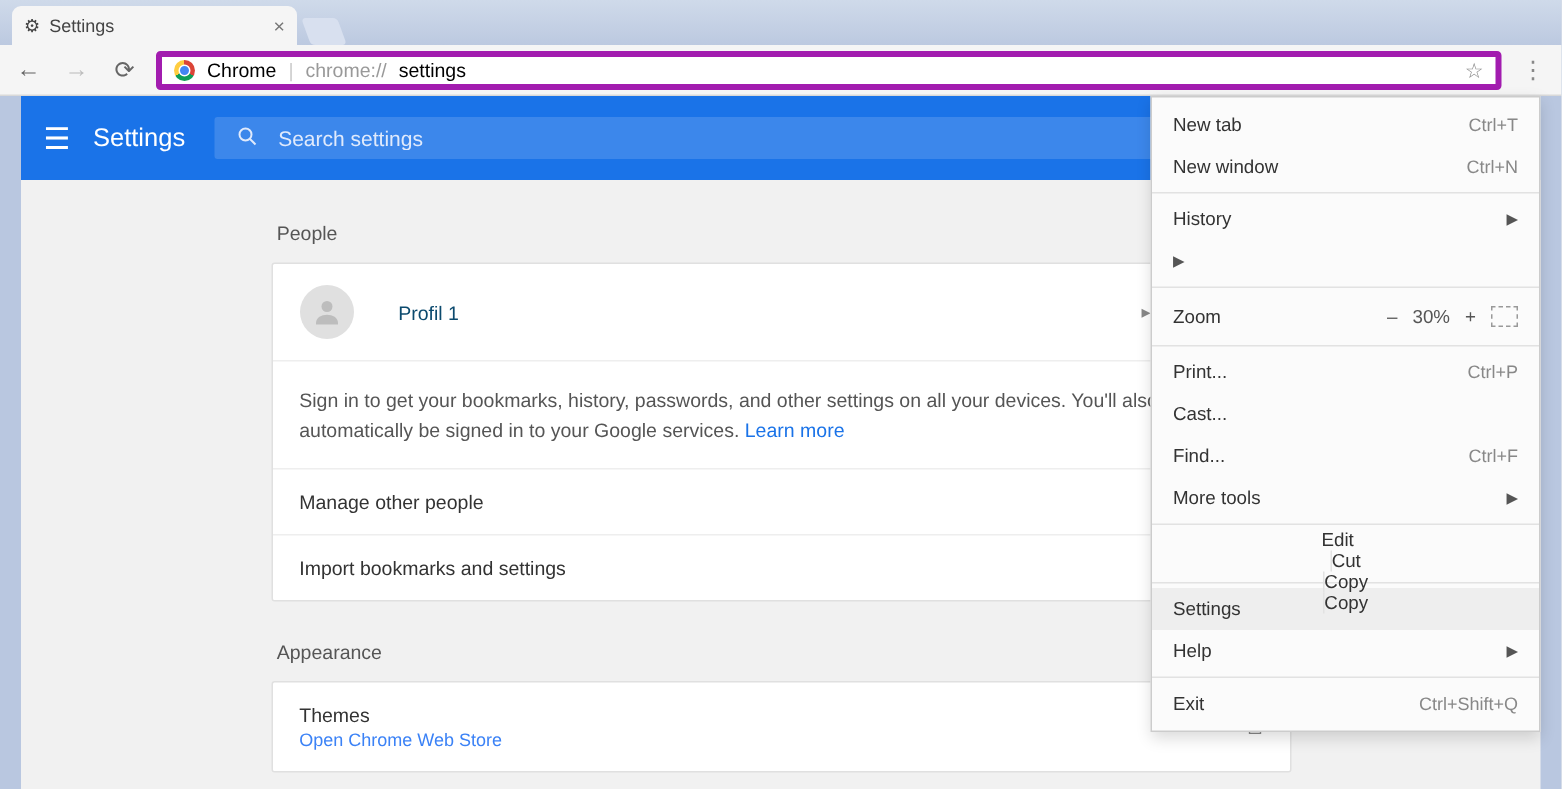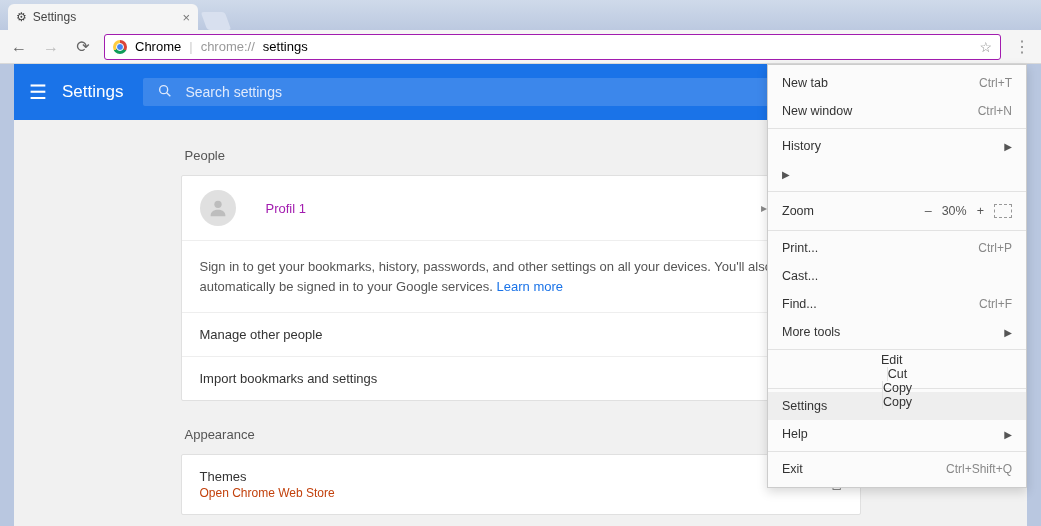--- a/index.html
+++ b/index.html
@@ -9,21 +9,21 @@
   .tabstrip { height: 30px; display: flex; align-items: flex-end; padding: 4px 8px 0 8px; background: linear-gradient(#cfdaea,#bcc9e0); }
   .tab { background: #f5f5f5; width: 190px; height: 26px; border-top-left-radius: 6px; border-top-right-radius: 6px; display: flex; align-items: center; padding: 0 8px; font-size: 12px; color: #444; gap: 6px; position: relative; }
   .tab .gear { font-size: 12px; }
   .tab .flex { flex: 1; }
   .tab .x { font-size: 13px; color: #777; cursor: pointer; }
   .newtab-btn { width: 24px; height: 18px; margin-left: 6px; background: #d8e0ef; border-radius: 3px; transform: skewX(20deg); cursor: pointer; }
 
   .toolbar { height: 34px; background: #f5f5f5; display: flex; align-items: center; padding: 0 8px; gap: 10px; border-bottom: 1px solid #d9d9d9; }
   .navbtn { width: 22px; height: 22px; display: flex; align-items: center; justify-content: center; color: #666; font-size: 16px; cursor: pointer; }
   .navbtn.disabled { color: #bdbdbd; }
-  .omnibox { flex: 1; height: 26px; border: 1px solid #a21caf; border-radius: 3px; background: #fff; display: flex; align-items: center; padding: 0 8px; font-size: 13px; gap: 8px; }
+  .omnibox { flex: 1; height: 26px; border: 4px solid #a21caf; border-radius: 3px; background: #fff; display: flex; align-items: center; padding: 0 8px; font-size: 13px; gap: 8px; }
   .omnibox .chromeicon { width: 14px; height: 14px; border-radius: 50%; background: conic-gradient(#db4437 0 120deg,#0f9d58 120deg 240deg,#ffcd40 240deg 360deg); position: relative; }
   .omnibox .chromeicon::after { content:""; position:absolute; inset:3px; background:#4285f4; border:1.5px solid #fff; border-radius:50%; }
   .omnibox .star { margin-left: auto; color: #888; font-size: 14px; cursor: pointer; }
   .omnibox .urlprefix { color:#999; }
   .menu-btn { width: 22px; height: 22px; display: flex; align-items: center; justify-content: center; color: #888; font-size: 16px; cursor: pointer; }
 
   
   .page { position: absolute; top: 64px; left: 14px; right: 14px; bottom: 0; background: #f1f1f1; overflow: hidden; }
   .bluebar { height: 56px; background: #1a73e8; display: flex; align-items: center; color: #fff; }
   .hamburger { width: 48px; display: flex; align-items: center; justify-content: center; font-size: 20px; cursor: pointer; }
@@ -32,21 +32,21 @@
   .searchbox input { background: transparent; border: none; outline: none; color: #fff; font-size: 14px; flex: 1; }
   .searchbox input::placeholder { color: #e0eafc; }
 
   .content { padding: 20px 0 0 0; max-width: 680px; margin: 0 auto; font-size: 13px; color: #333; }
   .section-title { font-size: 13px; color: #555; margin: 8px 0 12px 4px; }
   .card { background: #fff; border: 1px solid #e0e0e0; border-radius: 2px; }
   .card-row { display: flex; align-items: center; padding: 14px 18px; border-bottom: 1px solid #eee; cursor: pointer; }
   .card-row:last-child { border-bottom: none; }
   .avatar { width: 36px; height: 36px; background: #e0e0e0; border-radius: 50%; display: flex; align-items: center; justify-content: center; margin-right: 14px; }
   .avatar svg { width: 22px; height: 22px; fill: #bdbdbd; }
-  .profile-name { flex: 1; color: #a21caf; padding-left: 16px; }
+  .profile-name { flex: 1; color: #0c4a6e; padding-left: 16px; }
   .chev { color: #888; font-size: 12px; }
   .signin-link { color: #1a73e8; font-weight: 600; margin-left: 24px; letter-spacing: 0.3px; }
   .card-text { padding: 16px 18px; border-bottom: 1px solid #eee; line-height: 1.5; color: #555; }
   .learnmore { color: #1a73e8; cursor: pointer; }
   .open-link { color: #888; font-size: 16px; cursor: pointer; }
 
   
   .menu { position: absolute; top: 64px; right: 14px; width: 260px; background: #fbfbfb; border: 1px solid #ccc; box-shadow: 0 4px 10px rgba(0,0,0,0.15); font-size: 12.5px; color: #333; padding: 4px 0; }
   .menu-row { display: flex; align-items: center; height: 28px; padding: 0 14px; cursor: pointer; }
   .menu-row.highlight { background: #eee; }
@@ -130,21 +130,21 @@
       <div class="card-row">
         <span>Import bookmarks and settings</span>
       </div>
     </div>
 
     <div class="section-title" style="margin-top:26px;">Appearance</div>
     <div class="card">
       <div class="card-row">
         <div style="flex:1;">
           <div>Themes</div>
-          <div style="color:#c2410c; font-size:12px; margin-top:2px;">Open Chrome Web Store</div>
+          <div style="color:#3b82f6; font-size:12px; margin-top:2px;">Open Chrome Web Store</div>
         </div>
         <span class="open-link">⧉</span>
       </div>
     </div>
   </div>
 </div>
 
 <div class="menu">
   <div class="menu-row">
       <span class="label">New tab</span>

